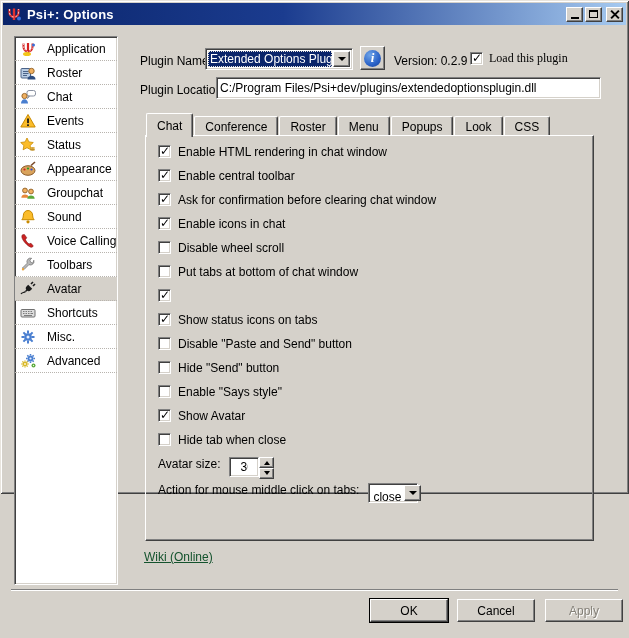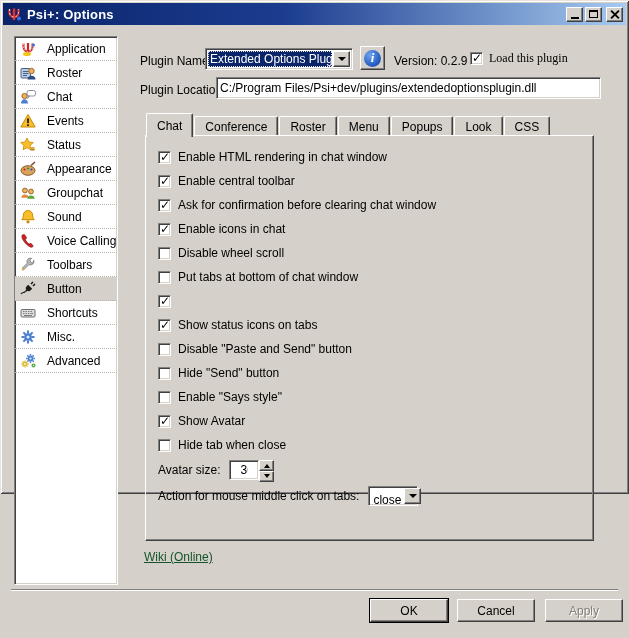--- a/index.html
+++ b/index.html
@@ -74,21 +74,21 @@
   .tab { height:19px; padding:3px 10px 2px; background:#d5d1ca; border:1px solid;
     border-color:#fff #404040 #404040 #fff; border-bottom:none;
     box-shadow: inset -1px 0 0 #808080;
     border-top-left-radius:2px; border-top-right-radius:2px; margin-right:1px; white-space:nowrap; }
   .tab.active { height:24px; margin-bottom:-2px; padding-top:5px; z-index:4; position:relative; }
 
   .panel { position:absolute; left:145px; top:135px; width:449px; height:406px;
     border:1px solid; border-color:#fff #404040 #404040 #fff;
     box-shadow: inset -1px -1px 0 #808080; z-index:1; }
   .panel-body { padding:9px 0 0 12px; }
-  .row { display:flex; align-items:center; gap:7px; height:24px; }
+  .row { display:flex; align-items:flex-start; gap:7px; height:24px; }
   .row-spin { margin-top:0; height:26px; }
   .row-mid { height:26px; }
 
   .spin { display:flex; width:45px; height:20px; margin-left:2px; }
   .spin .sunken-wrap { flex:1; }
   .spinbtns { width:15px; display:flex; flex-direction:column; }
   .spinbtn { flex:1; background:#d5d1ca; border:1px solid;
     border-color:#fff #404040 #404040 #fff; box-shadow:inset -1px -1px 0 #808080;
     display:flex; align-items:center; justify-content:center; }
 
@@ -217,21 +217,21 @@
           </svg></span>
       <span>Toolbars</span>
     </div>
     <div class="side-item selected">
       <span class="icon16"><svg viewBox="0 0 16 16" width="16" height="16">
             <path d="M13 5l2-2M11 3l2-2" stroke="#1a1a1a" stroke-width="1.6"></path>
             <path d="M8.2 3.8l4 4-1.5 1.5a2.8 2.8 0 0 1-4-4z" fill="#1a1a1a"></path>
             <path d="M7.2 8.8L5.5 10.5" stroke="#1a1a1a" stroke-width="1.4"></path>
             <path d="M5.5 10.5c-1.5 1.5-3.5.5-4.5 2.5" stroke="#1a1a1a" stroke-width="1.2" fill="none"></path>
           </svg></span>
-      <span>Button</span>
+      <span>Avatar</span>
     </div>
     <div class="side-item">
       <span class="icon16"><svg viewBox="0 0 16 16" width="16" height="16">
             <rect x="1" y="4.5" width="14" height="7.5" rx="1" fill="#dedede" stroke="#707070"></rect>
             <path d="M3 6.5h1.5M5.5 6.5H7M8 6.5h1.5M10.5 6.5H12M3 8.5h1.5M5.5 8.5H7M8 8.5h1.5M10.5 8.5H13M4 10.5h8" stroke="#707070" stroke-width=".9"></path>
           </svg></span>
       <span>Shortcuts</span>
     </div>
     <div class="side-item">
       <span class="icon16"><svg viewBox="0 0 16 16" width="16" height="16">

